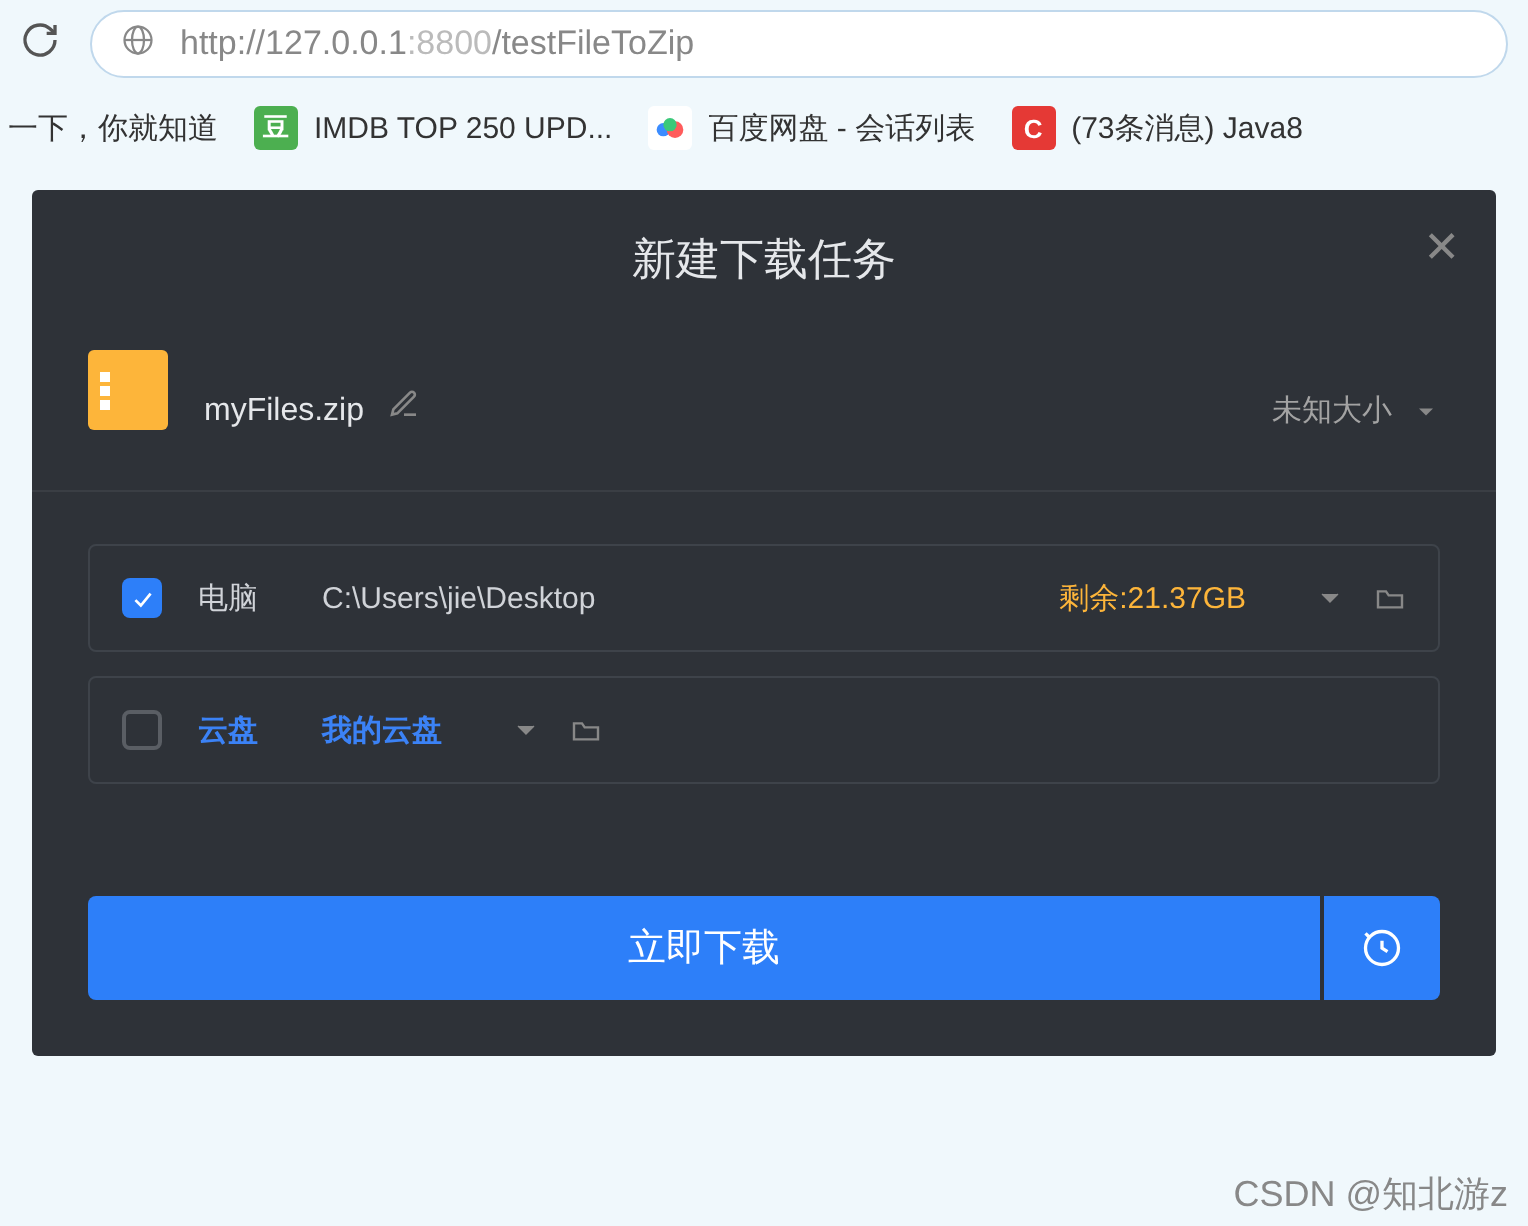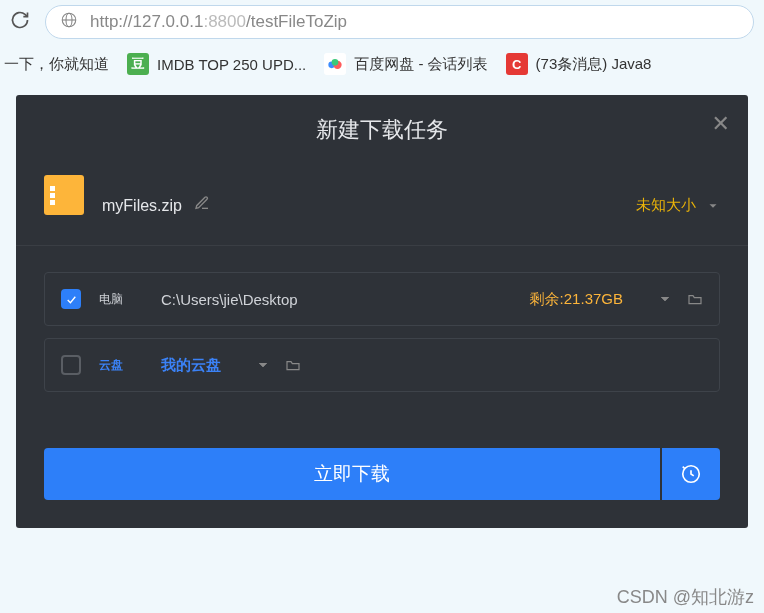--- a/index.html
+++ b/index.html
@@ -103,21 +103,21 @@
       font-size: 16px;
       color: #e5e7ea;
     }
     .edit-icon {
       margin-left: 12px;
       color: #888;
       cursor: pointer;
     }
     .file-size {
       margin-left: auto;
-      color: #eab308;
+      color: #a3a3a3;
       font-size: 15px;
       display: flex;
       align-items: center;
       gap: 10px;
     }
     .section {
       padding: 26px 28px 10px 28px;
     }
     .section-label {
       color: #9ea1a6;
@@ -137,21 +137,21 @@
     .checkbox {
       width: 20px; height: 20px;
       border-radius: 4px;
       display: flex;
       align-items: center;
       justify-content: center;
     }
     .checkbox.checked { background: #2d7ff9; }
     .checkbox.unchecked { border: 2px solid #5a5e64; }
     .checkbox svg { width: 13px; height: 13px; stroke: #fff; stroke-width: 2.5; fill: none; }
-    .dest-name { font-size: 12px; color: #d0d3d8; min-width: 44px; }
+    .dest-name { font-size: 15px; color: #d0d3d8; min-width: 44px; }
     .dest-path { font-size: 15px; color: #d0d3d8; }
     .dest-remain { margin-left: auto; font-size: 15px; }
     .remain-orange { color: #fdb53a; }
     .remain-gray { color: #888; }
     .dest-icons { display: flex; gap: 14px; margin-left: 16px; align-items: center; }
     .dest-icons svg { width: 16px; height: 16px; stroke: #888; fill: none; }
     .dest-row.dimmed .dest-name,
     .dest-row.dimmed .dest-path { color: #3b82f6; font-weight: bold; }
     .download-row {
       display: flex;

